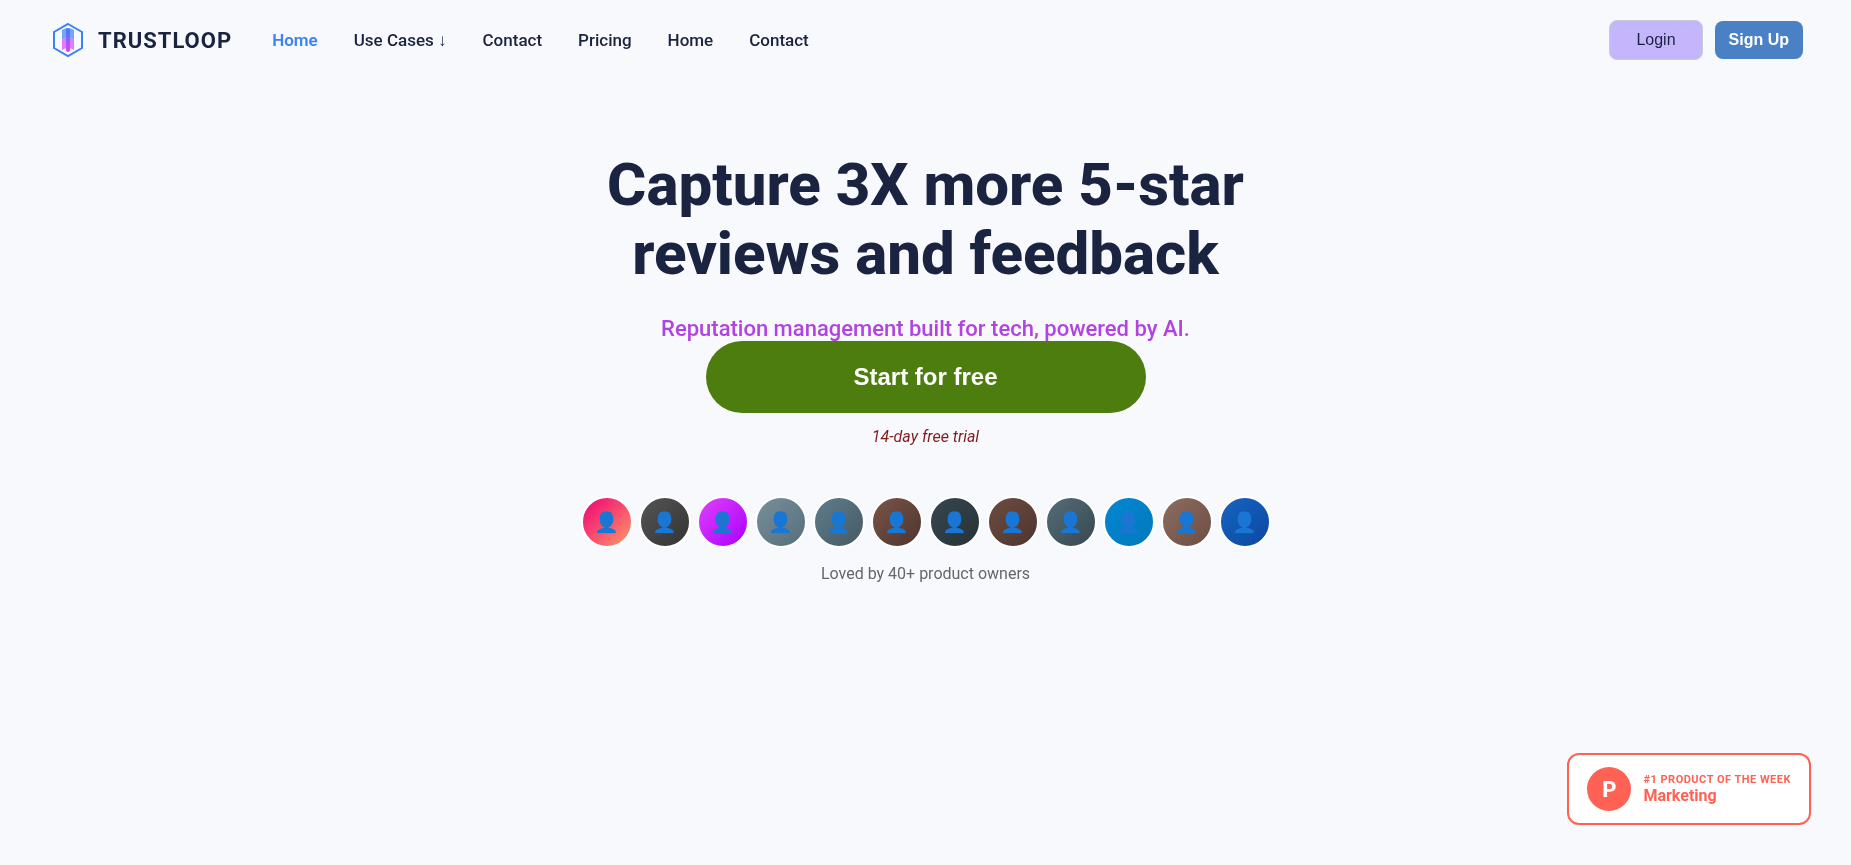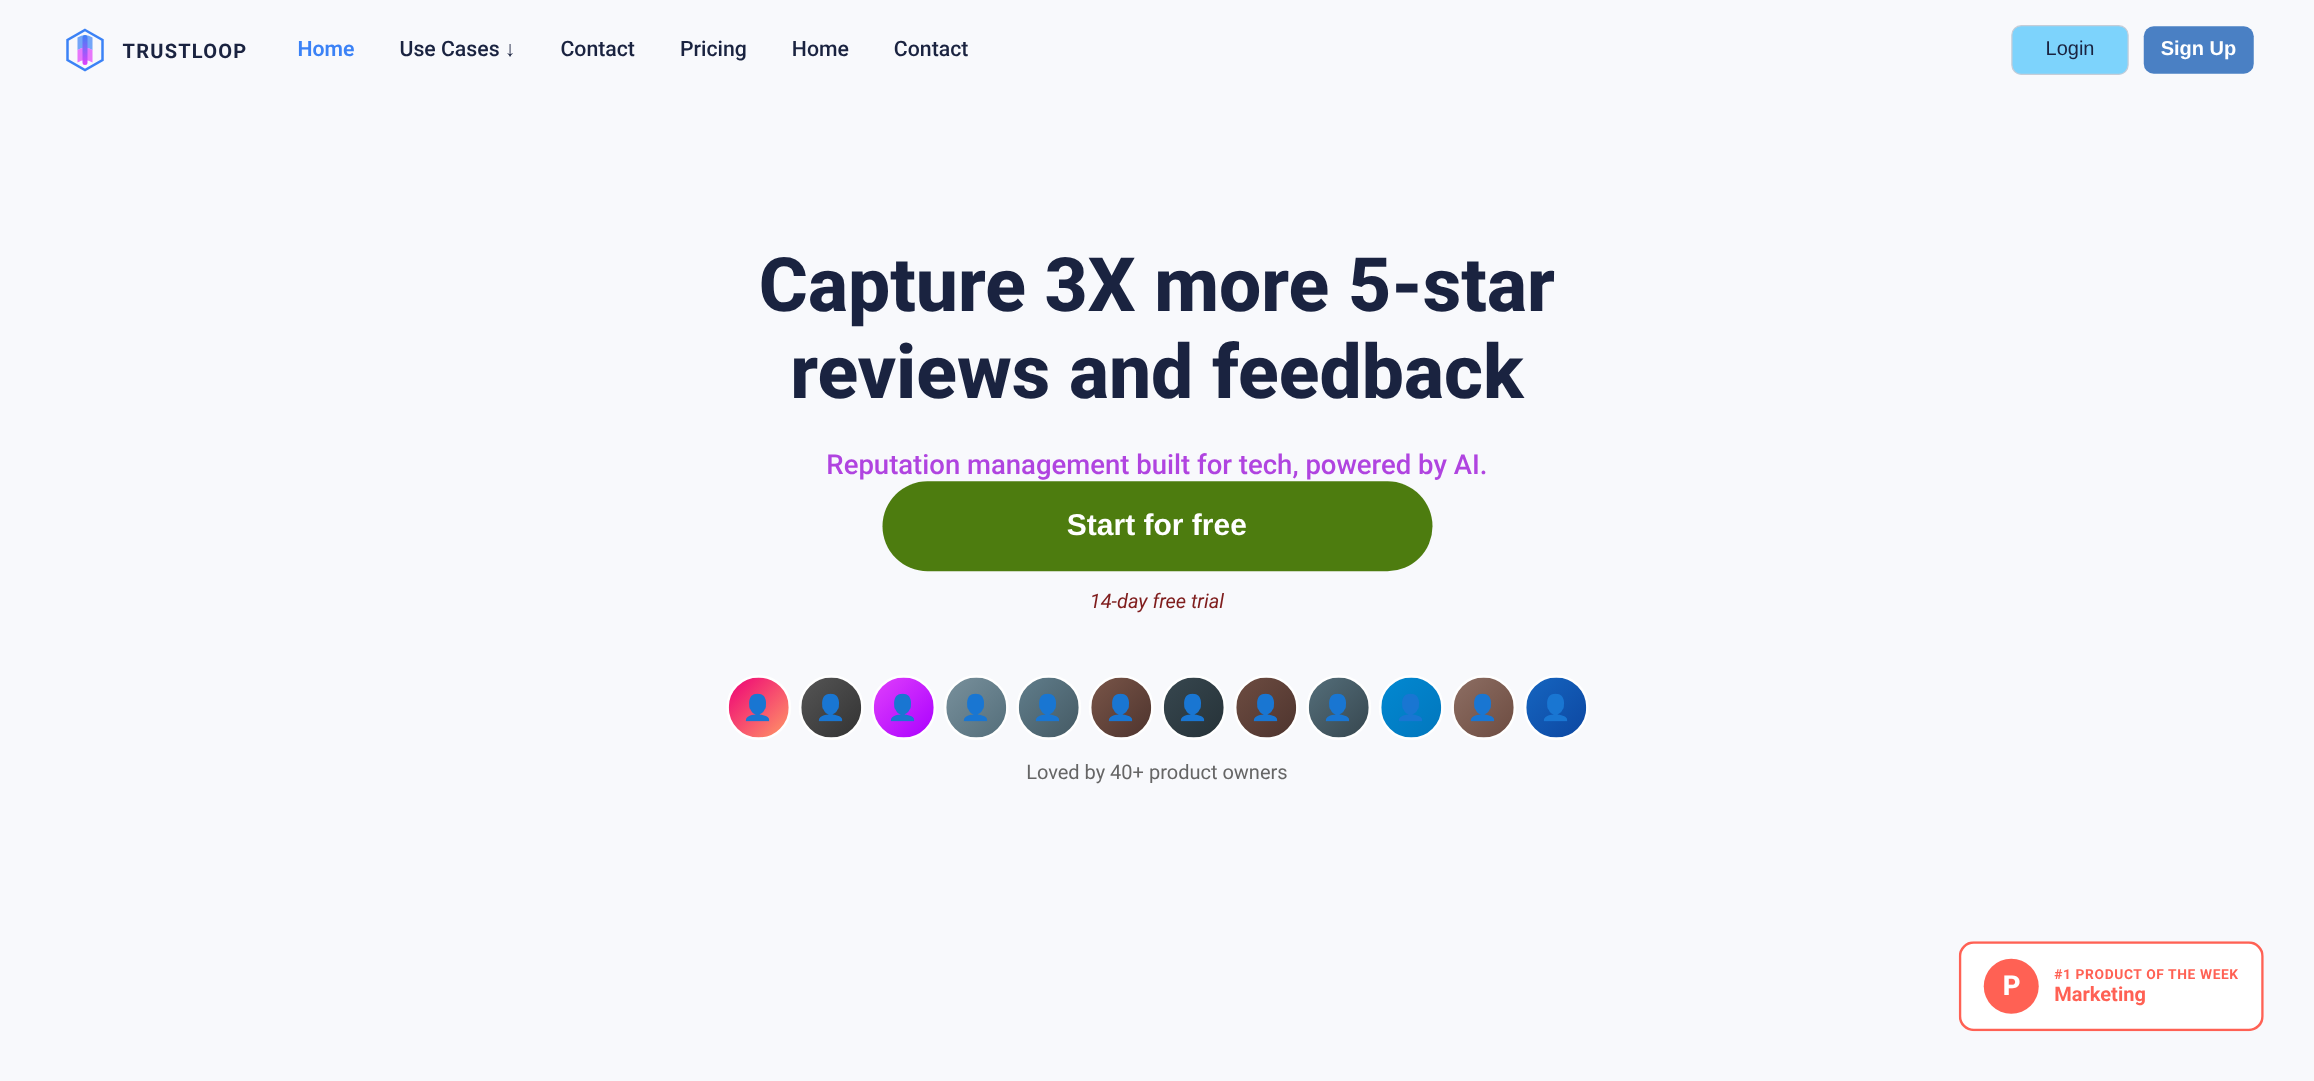--- a/index.html
+++ b/index.html
@@ -29,21 +29,21 @@
       display: flex;
       align-items: center;
       gap: 10px;
       text-decoration: none;
     }
     .logo-icon {
       width: 40px;
       height: 40px;
     }
     .logo-text {
-      font-size: 16px;
+      font-size: 22px;
       font-weight: 700;
       color: #1a2340;
       letter-spacing: 1px;
     }
     .nav-links {
       display: flex;
       align-items: center;
       gap: 36px;
       list-style: none;
     }
@@ -59,21 +59,21 @@
     }
     .nav-right {
       display: flex;
       align-items: center;
       gap: 12px;
     }
     .btn-login {
       padding: 10px 26px;
       border: 1.5px solid #c5cdd8;
       border-radius: 8px;
-      background: #7dd3fc;
+      background: #c4b5fd;
       font-size: 16px;
       font-weight: 500;
       color: #1a2340;
       cursor: pointer;
     }
     .btn-signup {
       padding: 10px 14px;
       border: none;
       border-radius: 8px;
       background: #4a80c4;
@@ -91,21 +91,20 @@
       text-align: center;
       padding: 70px 24px 40px;
     }
     .hero-title {
       font-size: 60px;
       font-weight: 800;
       color: #1a2340;
       line-height: 1.15;
       max-width: 820px;
       margin-bottom: 28px;
-      margin-top: 44px;
     }
     .hero-subtitle {
       font-size: 22px;
       font-weight: 500;
       color: #b044e0;
     }
     .btn-start {
       padding: 22px 80px;
       background: #4d7c0f;
       color: #fff;

